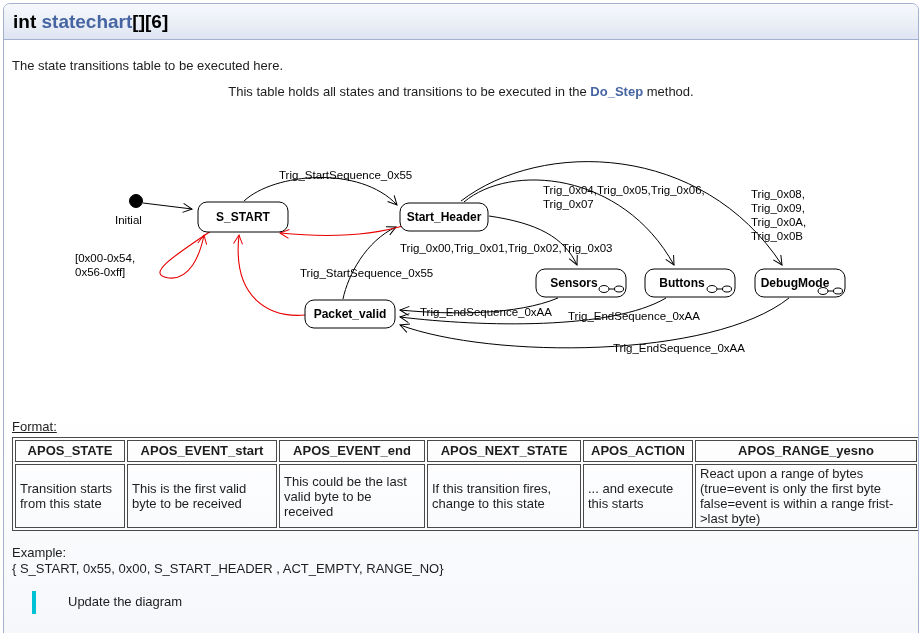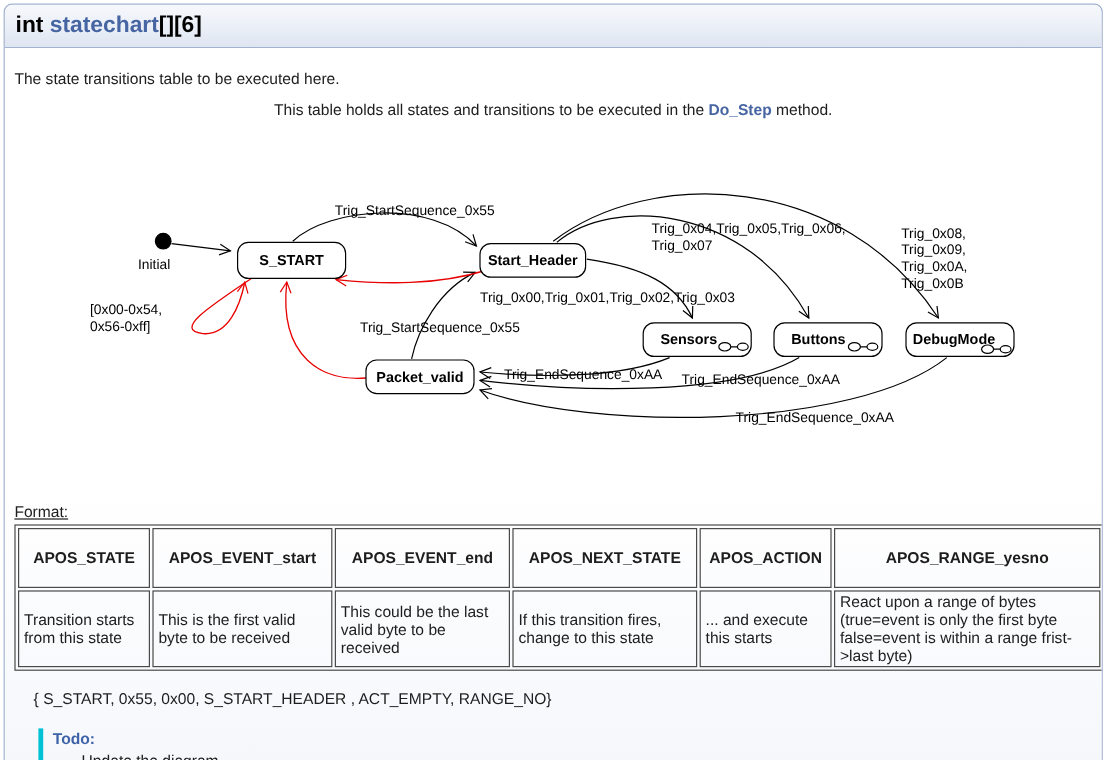--- a/index.html
+++ b/index.html
@@ -28,24 +28,24 @@
   svg text { font-family:"Liberation Sans",sans-serif; font-size:11.5px; fill:#000; }
   svg text.st { font-weight:bold; font-size:12px; text-anchor:middle; }
   .format-label { margin:18px 0 2px 0;text-decoration:underline; }
   table.format {
     border-collapse:separate; border-spacing:2px;
     border:1px solid #4a4a4a; width:908px; background:transparent;
   }
   table.format th, table.format td {
     border:1px solid #4a4a4a; padding:1px 4px; font-size:13px; background:transparent;
   }
-  table.format th { text-align:center; font-weight:bold; padding:16px 4px; }
+  table.format th { text-align:center; font-weight:bold; padding:2px 4px; }
   table.format td { vertical-align:middle; line-height:15px; }
   .example-label { margin:14px 0 0 0; }
-  .example-code { margin:16px; }
+  .example-code { margin:0; }
   .example-expl { margin:10px 0 0 0; }
   dl.todo { border-left:4px solid #00C2D4; margin:14px 0 0 20px; padding:1px 0 4px 8px; }
   dl.todo dt { font-weight:bold; color:#3E62A8; }
   dl.todo dd { margin:2px 0 0 24px; }
 </style>
 </head>
 <body>
 
 <div class="memitem">
   <div class="memproto">
@@ -171,21 +171,21 @@
         <td>Transition starts from this state</td>
         <td>This is the first valid byte to be received</td>
         <td>This could be the last valid byte to be received</td>
         <td>If this transition fires, change to this state</td>
         <td>... and execute this starts</td>
         <td>React upon a range of bytes (true=event is only the first byte false=event is within a range frist-&gt;last byte)</td>
       </tr>
     </tbody>
       </table>
 
+    <div class="example-label">Example:</div>
     <div class="example-code">{ S_START, 0x55, 0x00, S_START_HEADER , ACT_EMPTY, RANGE_NO}</div>
 
     <dl class="todo">
-      <dt>Todo:</dt>
       <dd>Update the diagram</dd>
     </dl>
 
   </div>
 </div>
 
 </body></html>

